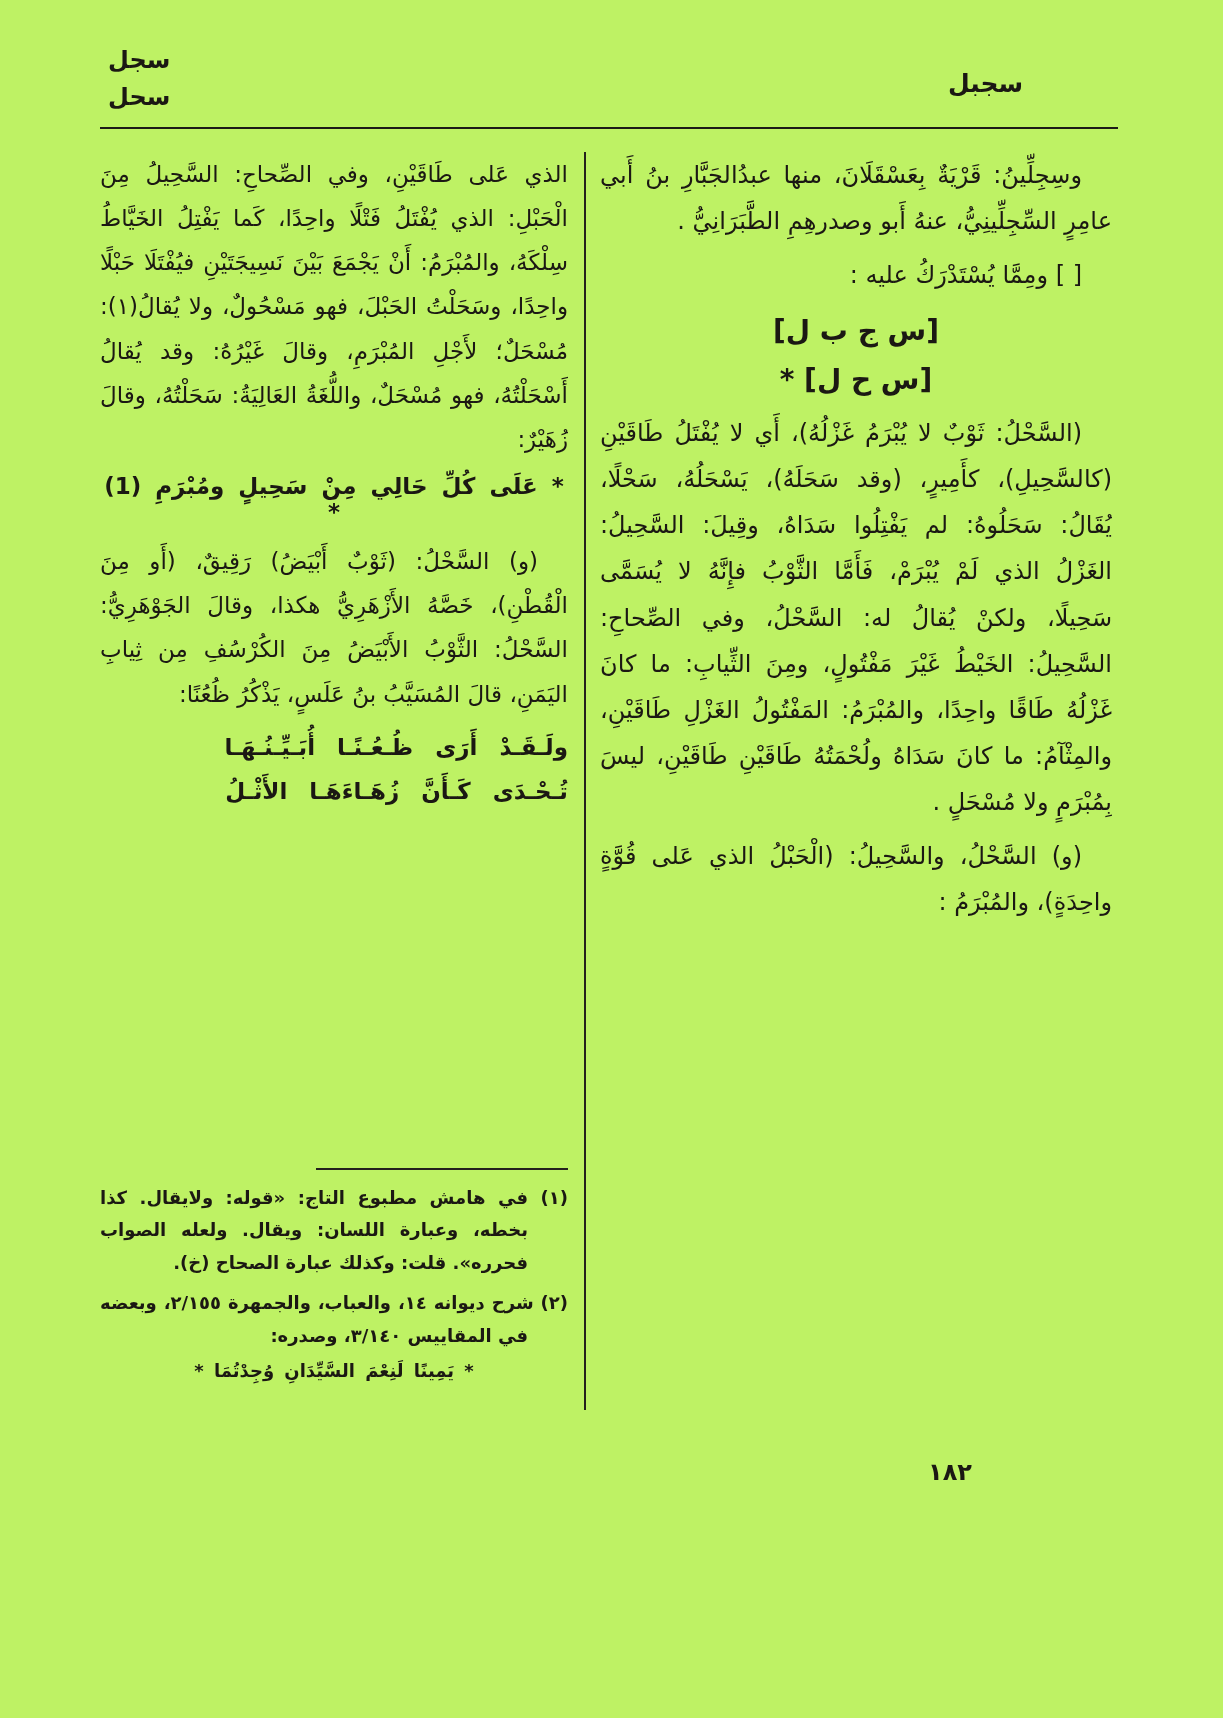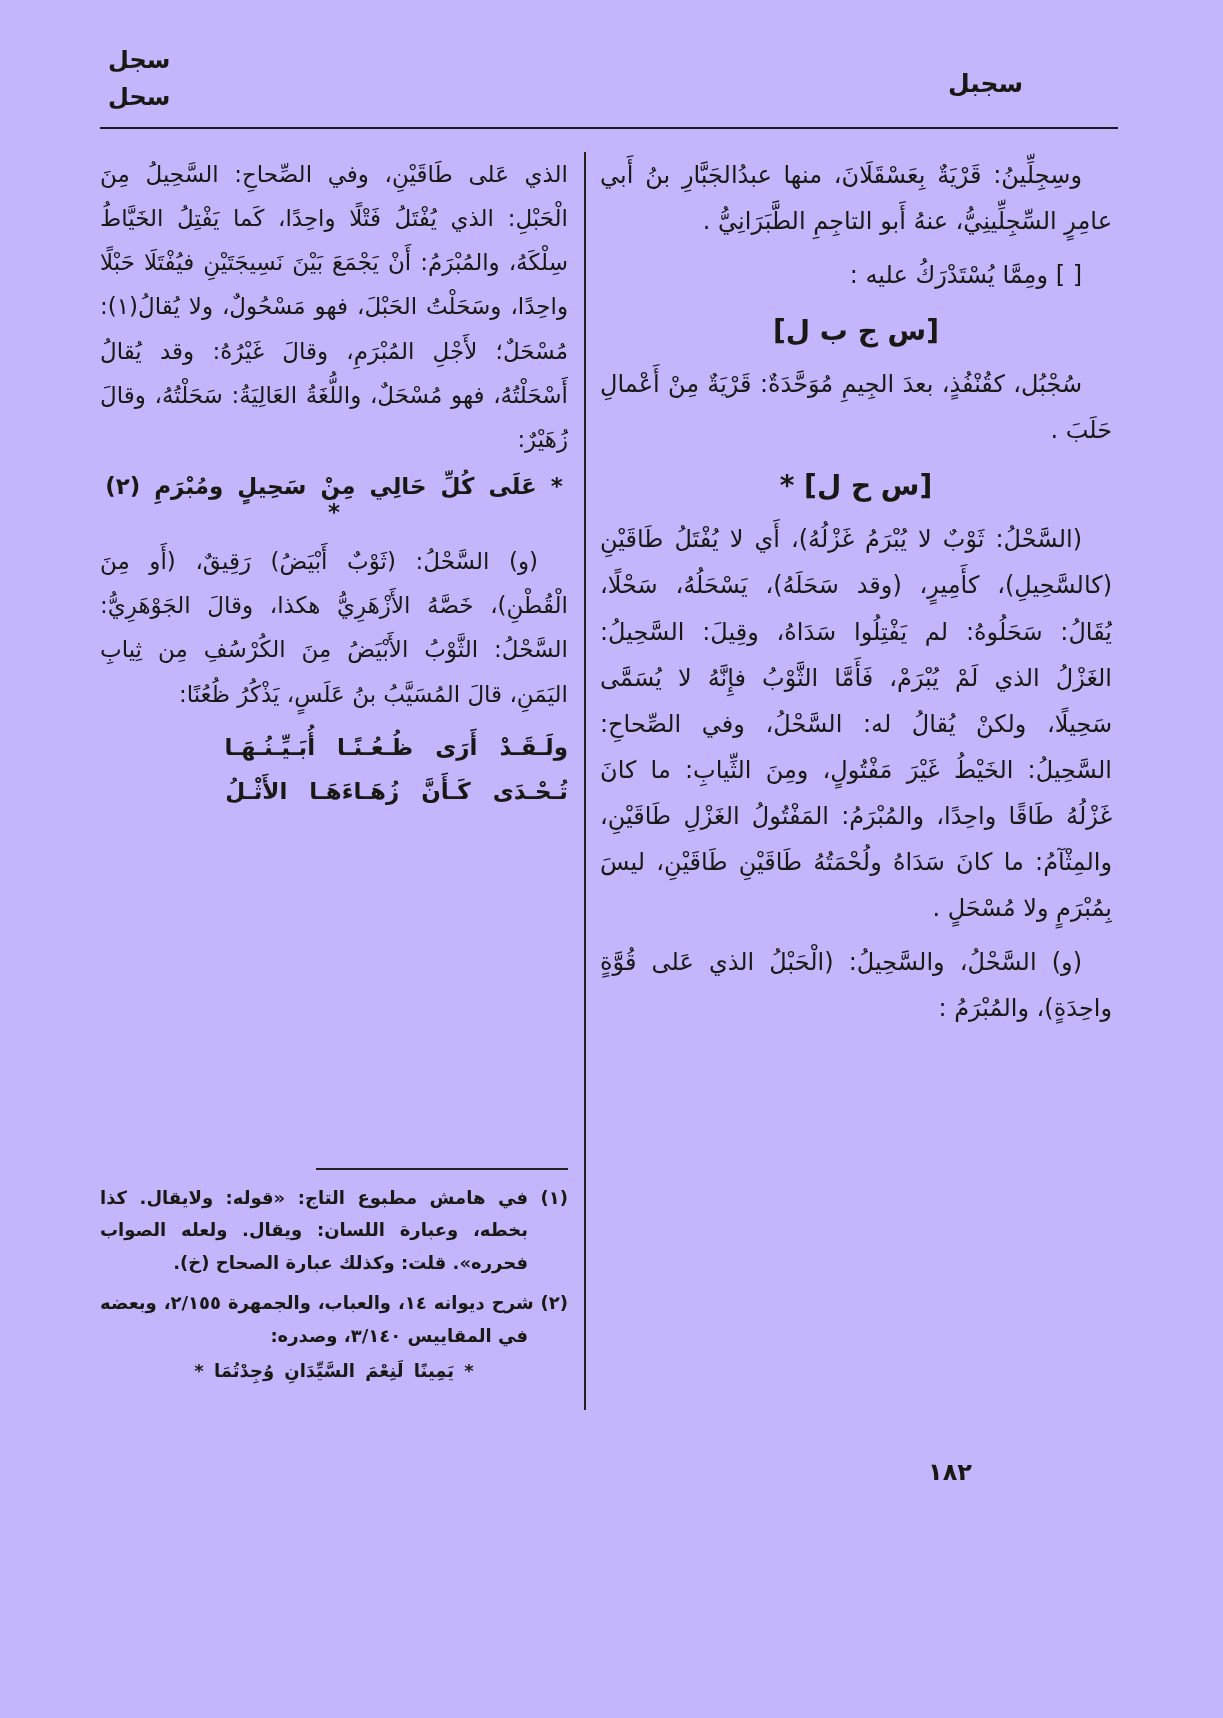--- a/index.html
+++ b/index.html
@@ -1,21 +1,21 @@
 <!DOCTYPE html>
 <html lang="ar"><head>
 <meta charset="utf-8">
 <style>
   * { margin:0; padding:0; box-sizing:border-box; }
   html,body { background:#e8e6e0; }
   .page {
     position:relative;
     width:1223px; height:1718px;
     margin:0 auto;
-    background:#c4b5fd;
+    background:#bef264;
     color:#1b1813;
     font-family:"DejaVu Sans", sans-serif;
     overflow:hidden;
   }
   
   .hdr-left {
     position:absolute; top:42px; left:108px;
     font-size:24px; font-weight:700; line-height:1.55;
     text-align:right; direction:rtl;
   }
@@ -91,32 +91,31 @@
   <div class="hdr-left">
     <div>سجل</div>
     <div>سحل</div>
   </div>
   <div class="hdr-right">سجبل</div>
   <div class="hdr-rule"></div>
 
   <div class="col-divider"></div>
 
   <section class="col col-right">
-    <p class="para">وسِجِلِّينُ: قَرْيَةٌ بِعَسْقَلَانَ، منها عبدُالجَبَّارِ بنُ أَبي عامِرٍ السِّجِلِّينِيُّ، عنهُ أَبو التاجِمِ الطَّبَرَانِيُّ .</p>
+    <p class="para">وسِجِلِّينُ: قَرْيَةٌ بِعَسْقَلَانَ، منها عبدُالجَبَّارِ بنُ أَبي عامِرٍ السِّجِلِّينِيُّ، عنهُ أَبو وصدرهِمِ الطَّبَرَانِيُّ .</p>
     <p class="para">[ ] ومِمَّا يُسْتَدْرَكُ عليه :</p>
     <h3 class="root-heading">[س ج ب ل]</h3>
-    <p class="para">سُجْبُل، كقُنْفُذٍ، بعدَ الجِيمِ مُوَحَّدَةٌ: قَرْيَةٌ مِنْ أَعْمالِ حَلَبَ .</p>
     <h3 class="root-heading">[س ح ل] *</h3>
     <p class="para">(السَّحْلُ: ثَوْبٌ لا يُبْرَمُ غَزْلُهُ)، أَي لا يُفْتَلُ طَاقَيْنِ (كالسَّحِيلِ)، كأَمِيرٍ، (وقد سَحَلَهُ)، يَسْحَلُهُ، سَحْلًا، يُقَالُ: سَحَلُوهُ: لم يَفْتِلُوا سَدَاهُ، وقِيلَ: السَّحِيلُ: الغَزْلُ الذي لَمْ يُبْرَمْ، فَأَمَّا الثَّوْبُ فإِنَّهُ لا يُسَمَّى سَحِيلًا، ولكنْ يُقالُ له: السَّحْلُ، وفي الصِّحاحِ: السَّحِيلُ: الخَيْطُ غَيْرَ مَفْتُولٍ، ومِنَ الثِّيابِ: ما كانَ غَزْلُهُ طَاقًا واحِدًا، والمُبْرَمُ: المَفْتُولُ الغَزْلِ طَاقَيْنِ، والمِثْآمُ: ما كانَ سَدَاهُ ولُحْمَتُهُ طَاقَيْنِ طَاقَيْنِ، ليسَ بِمُبْرَمٍ ولا مُسْحَلٍ .</p>
     <p class="para">(و) السَّحْلُ، والسَّحِيلُ: (الْحَبْلُ الذي عَلى قُوَّةٍ واحِدَةٍ)، والمُبْرَمُ :</p>
   </section>
 
   <section class="col col-left">
     <p class="para noindent">الذي عَلى طَاقَيْنِ، وفي الصِّحاحِ: السَّحِيلُ مِنَ الْحَبْلِ: الذي يُفْتَلُ فَتْلًا واحِدًا، كَما يَفْتِلُ الخَيَّاطُ سِلْكَهُ، والمُبْرَمُ: أَنْ يَجْمَعَ بَيْنَ نَسِيجَتَيْنِ فيُفْتَلَا حَبْلًا واحِدًا، وسَحَلْتُ الحَبْلَ، فهو مَسْحُولٌ، ولا يُقالُ(١): مُسْحَلٌ؛ لأَجْلِ المُبْرَمِ، وقالَ غَيْرُهُ: وقد يُقالُ أَسْحَلْتُهُ، فهو مُسْحَلٌ، واللُّغَةُ العَالِيَةُ: سَحَلْتُهُ، وقالَ زُهَيْرٌ:</p>
-    <div class="verse">* عَلَى كُلِّ حَالِي مِنْ سَحِيلٍ ومُبْرَمِ (٢) *</div>
+    <div class="verse">* عَلَى كُلِّ حَالِي مِنْ سَحِيلٍ ومُبْرَمِ (1) *</div>
     <p class="para">(و) السَّحْلُ: (ثَوْبٌ أَبْيَضُ) رَقِيقٌ، (أَو مِنَ الْقُطْنِ)، خَصَّهُ الأَزْهَرِيُّ هكذا، وقالَ الجَوْهَرِيُّ: السَّحْلُ: الثَّوْبُ الأَبْيَضُ مِنَ الكُرْسُفِ مِن ثِيابِ اليَمَنِ، قالَ المُسَيَّبُ بنُ عَلَسٍ، يَذْكُرُ ظُعُنًا:</p>
     <div class="couplet-line">ولَـقَـدْ أَرَى ظُـعُـنًـا أُبَـيِّـنُـهَـا</div>
     <div class="couplet-line">تُـحْـدَى كَـأَنَّ زُهَـاءَهَـا الأَثْـلُ</div>
   </section>
 
   <aside class="footnotes">
     <div class="fn-rule"></div>
     <p class="footnote">
       <span class="fn-marker">(١)</span>
       <span>في هامش مطبوع التاج: «قوله: ولايقال. كذا بخطه، وعبارة اللسان: ويقال. ولعله الصواب فحرره». قلت: وكذلك عبارة الصحاح (خ).</span>

